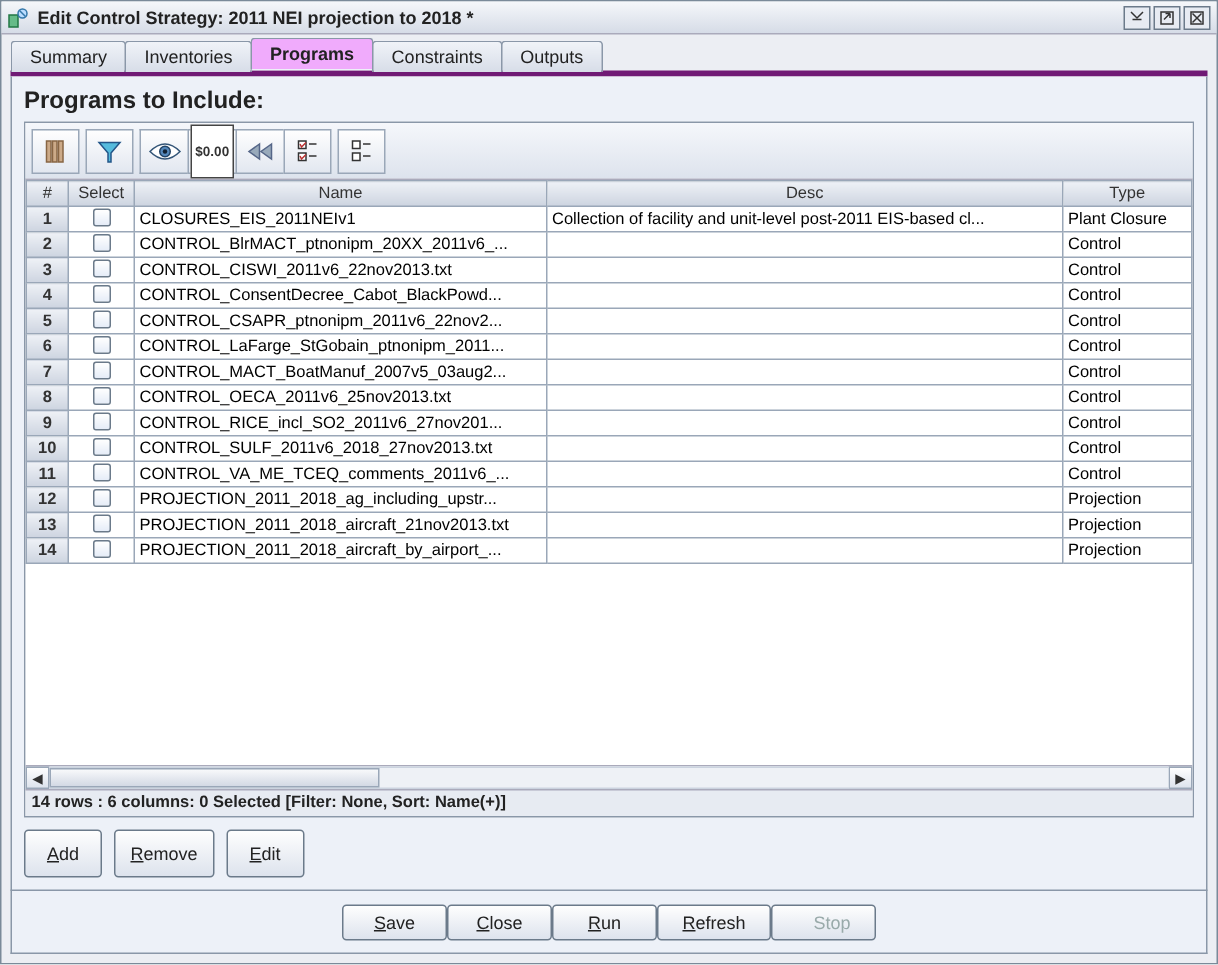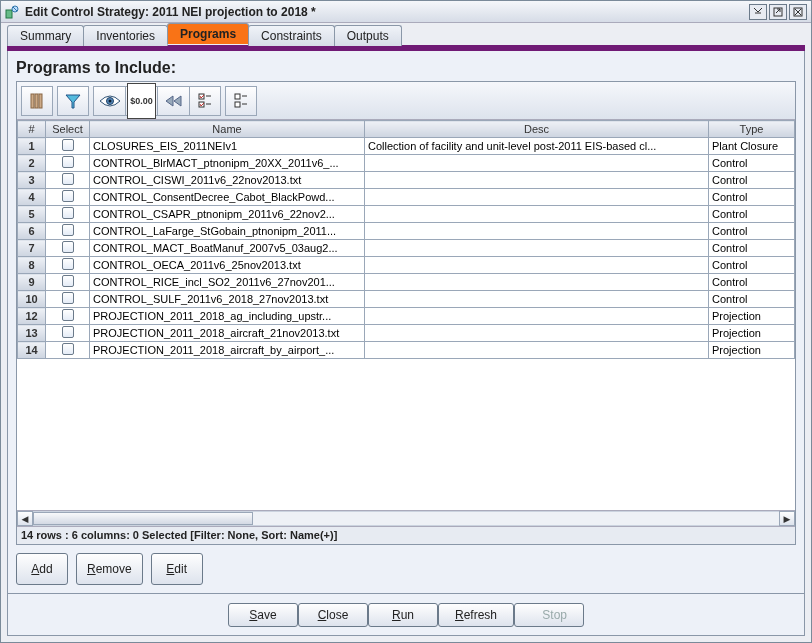--- a/index.html
+++ b/index.html
@@ -51,38 +51,38 @@
 .content {
   flex: 1;
   padding: 6px;
   display:flex;
   flex-direction: column;
 }
 .tabrow {
   display:flex;
   align-items:flex-end;
   height: 22px;
-  border-bottom: 6px solid #701a75;
+  border-bottom: 4px solid #701a75;
 }
 .tab {
   padding: 3px 12px;
   border: 1px solid #8a97a8;
   border-bottom: none;
   border-top-left-radius: 3px;
   border-top-right-radius: 3px;
   background: linear-gradient(to bottom, #f0f3f8, #d7dde8);
   margin-right: -1px;
   font-size: 12px;
   color:#222;
   cursor: default;
   position: relative;
   top: 1px;
 }
 .tab.active {
-  background: #f97316;
+  background: #f0abfc;
   border-bottom: 1px solid #edf1f8;
   font-weight: bold;
   top: 0;
 }
 .tabpanel {
   flex: 1;
   border: 1px solid #8a97a8;
   border-top: none;
   background: #edf1f8;
   padding: 8px;
@@ -423,20 +423,27 @@
                   <td>Control</td>
                 </tr>
                 <tr>
                   <td class="rownum">10</td>
                   <td class="sel"><span class="cb"></span></td>
                   <td>CONTROL_SULF_2011v6_2018_27nov2013.txt</td>
                   <td></td>
                   <td>Control</td>
                 </tr>
                 <tr>
+                  <td class="rownum">11</td>
+                  <td class="sel"><span class="cb"></span></td>
+                  <td>CONTROL_VA_ME_TCEQ_comments_2011v6_...</td>
+                  <td></td>
+                  <td>Control</td>
+                </tr>
+                <tr>
                   <td class="rownum">12</td>
                   <td class="sel"><span class="cb"></span></td>
                   <td>PROJECTION_2011_2018_ag_including_upstr...</td>
                   <td></td>
                   <td>Projection</td>
                 </tr>
                 <tr>
                   <td class="rownum">13</td>
                   <td class="sel"><span class="cb"></span></td>
                   <td>PROJECTION_2011_2018_aircraft_21nov2013.txt</td>

